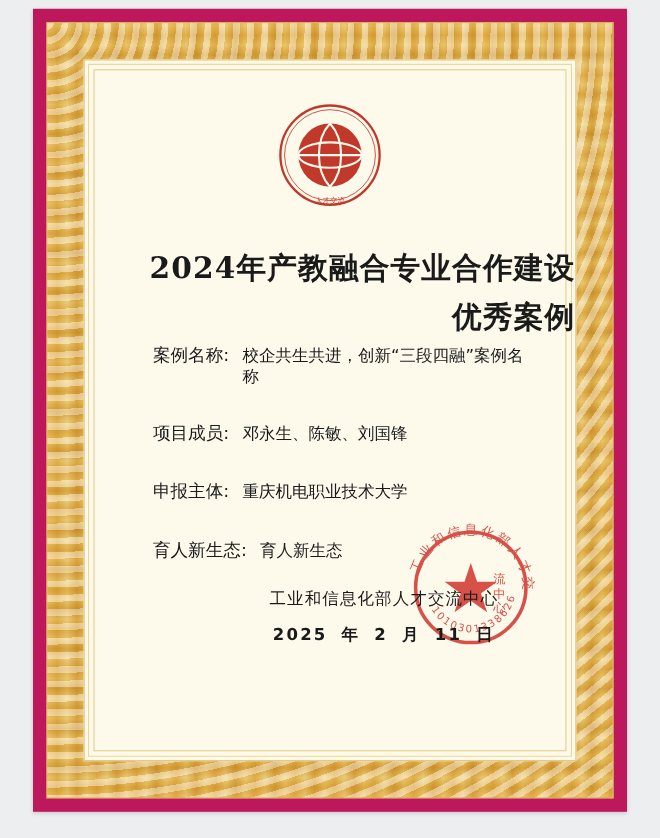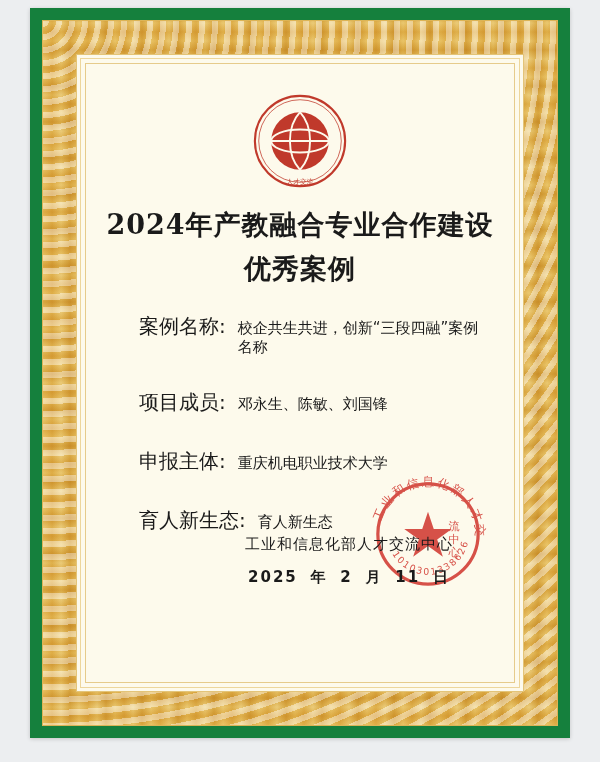--- a/index.html
+++ b/index.html
@@ -13,21 +13,21 @@
     font-family: "Liberation Sans", sans-serif;
     overflow: hidden;
   }
 
   .page {
     position: absolute;
     left: 30px;
     top: 8px;
     width: 540px;
     height: 730px;
-    background: #15803d;
+    background: #be185d;
     box-shadow: 0 1px 4px rgba(0,0,0,0.18);
   }
 
   
   .border-band {
     position: absolute;
     left: 12px;
     top: 12px;
     right: 12px;
     bottom: 12px;
@@ -72,22 +72,22 @@
     top: 38px;
     transform: translateX(-50%);
     width: 96px;
     height: 96px;
   }
 
   
   .title-wrap {
     position: absolute;
     left: 0; right: 0;
-    top: 148px;
-    text-align: center;
+    top: 168px;
+    text-align: right;
   }
   .title-line {
     font-family: "DejaVu Serif", "Liberation Serif", serif;
     font-weight: bold;
     font-size: 27px;
     letter-spacing: 1px;
     color: #1a1a1a;
     line-height: 44px;
   }
 
@@ -97,21 +97,21 @@
     left: 62px;
     right: 40px;
     top: 258px;
   }
   .field-row {
     display: flex;
     align-items: baseline;
     margin-bottom: 32px;
   }
   .field-label {
-    font-size: 20px;
+    font-size: 16px;
     color: #1a1a1a;
     white-space: nowrap;
     font-family: "DejaVu Sans", "Liberation Sans", sans-serif;
   }
   .field-value {
     font-size: 15px;
     color: #1a1a1a;
     margin-left: 12px;
     font-family: "DejaVu Sans", "Liberation Sans", sans-serif;
   }

